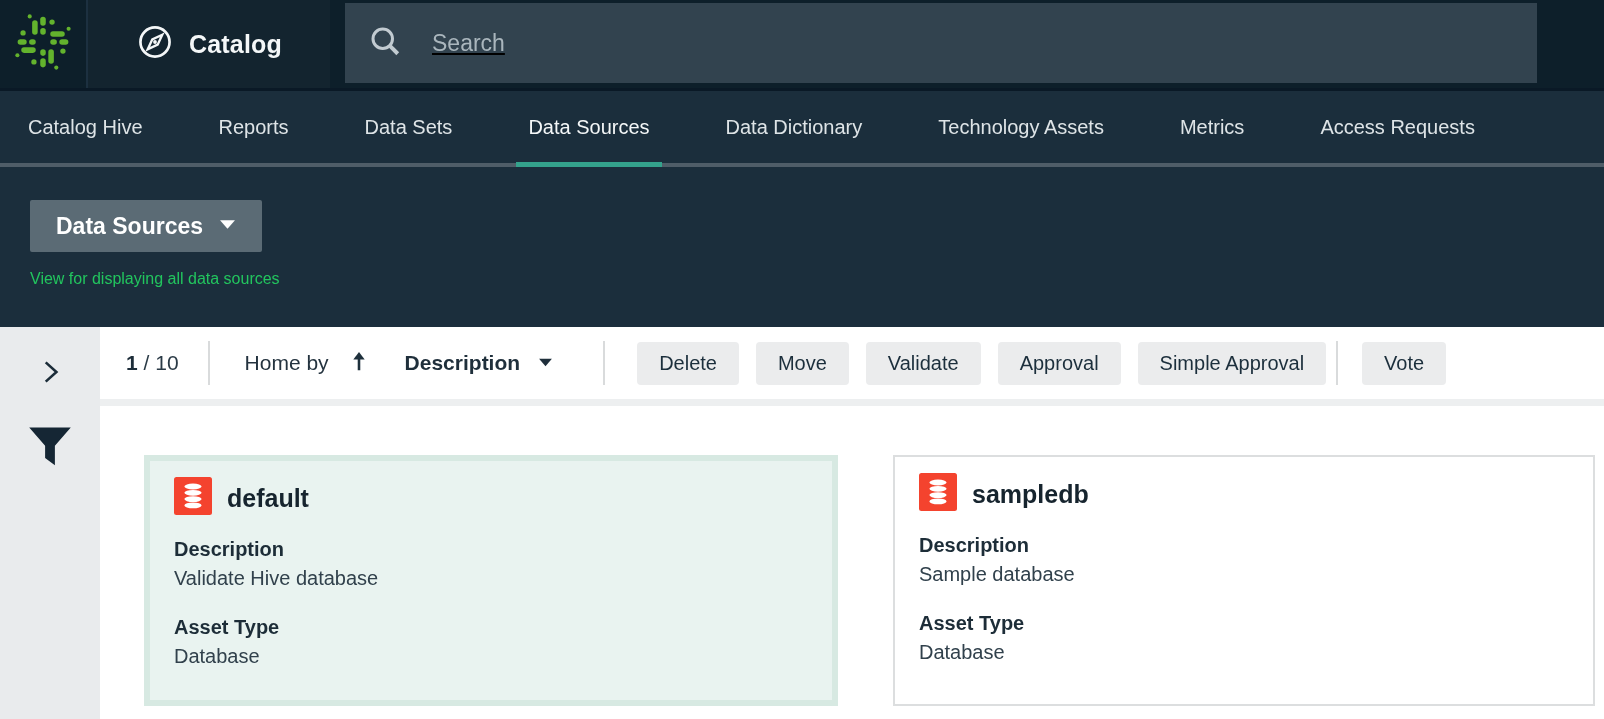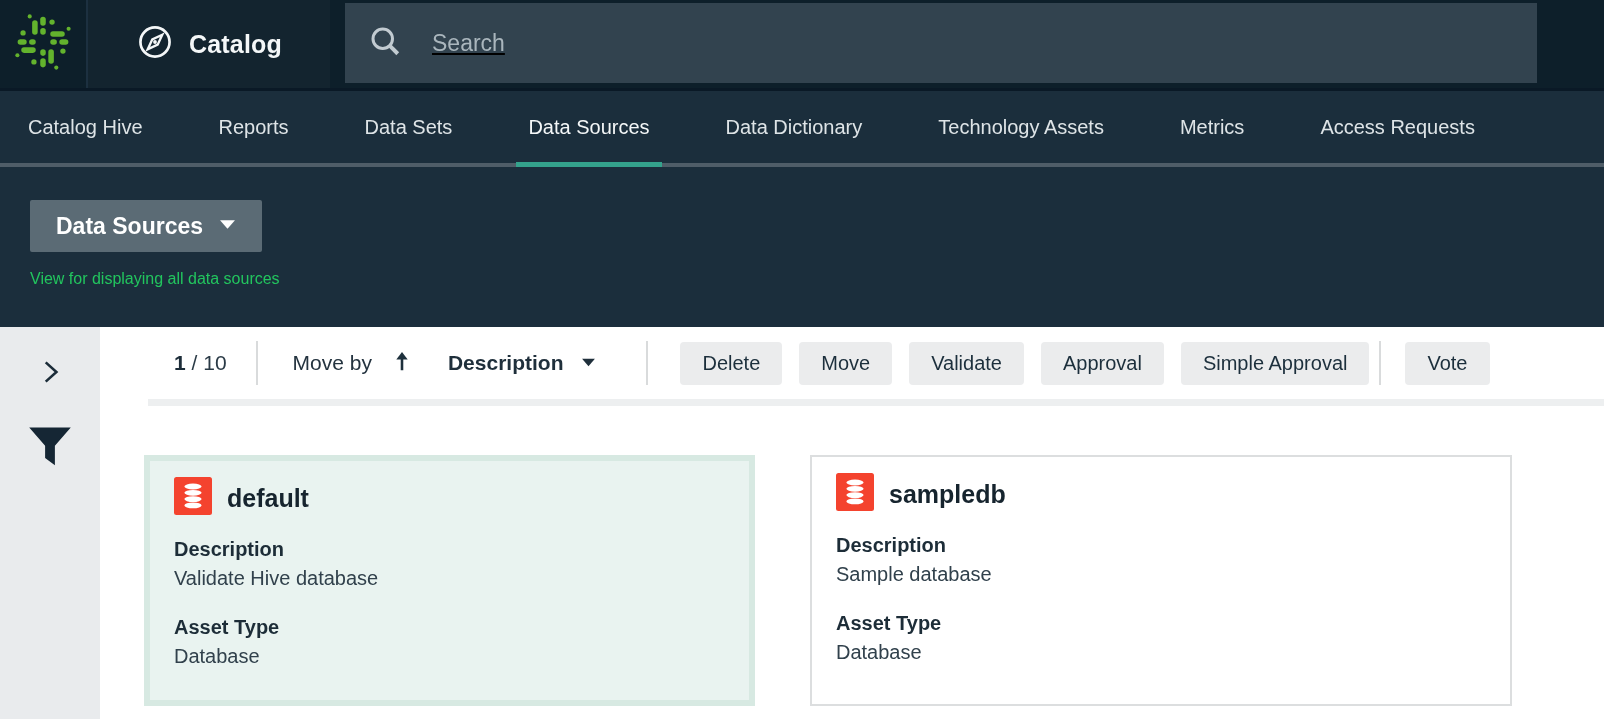--- a/index.html
+++ b/index.html
@@ -40,41 +40,41 @@
   
   .content { display:flex; height:392px; }
   .rail { width:100px; background:#e9ebed; display:flex; flex-direction:column; align-items:center;
           padding-top:24px; flex-shrink:0; }
   .rail-btn { background:none; border:none; cursor:pointer; padding:6px; }
   .rail-btn + .rail-btn { margin-top:24px; }
   .main { flex:1; background:#ffffff; overflow:hidden; }
 
   
   .toolbar { height:79px; display:flex; align-items:center; padding-left:26px;
-             border-bottom:7px solid #edeff0; color:#22323e; white-space:nowrap;margin-left:48px; }
+             border-bottom:7px solid #edeff0; color:#22323e; white-space:nowrap; }
   .pagination { font-size:21px; color:#2a3a46; }
   .pagination .cur { font-weight:bold; color:#1d2d39; }
   .vdiv { width:2px; height:44px; background:#d9dbdc; }
   .vdiv.d1 { margin-left:29px; }
   .sort-label { margin-left:35px; font-size:21px; color:#24333f; }
   .sort-dir-btn { margin-left:19px; background:none; border:none; cursor:pointer; display:flex; align-items:center; }
   .sort-field { margin-left:35px; display:inline-flex; align-items:center; gap:18px;
                 background:none; border:none; cursor:pointer; }
   .sort-field-label { font-size:21px; font-weight:bold; color:#1f2f3b; }
   .vdiv.d2 { margin-left:50px; }
   .action-btn { margin-left:17px; height:43px; padding:0 22px; background:#ebeced; border:none;
                 border-radius:4px; font-size:20px; color:#1c2f3c; cursor:pointer;
                 font-family:"Liberation Sans", sans-serif; }
   .action-btn.first { margin-left:32px; }
   .vdiv.d3 { margin-left:10px; }
   .action-btn.vote { margin-left:24px; }
 
   
   .cards { display:flex; gap:55px; padding:49px 0 0 44px; }
-  .card { width:611px; height:251px; padding:16px 24px; }
+  .card { width:694px; height:251px; padding:16px 24px; }
   .card.selected { background:#e9f3f0; border:6px solid #d7e9e2; }
   .card.plain { width:702px; background:#ffffff; border:2px solid #dcdedf; }
   .card-header { display:flex; align-items:center; gap:15px; margin-bottom:18px; }
   .card-title { font-size:25px; font-weight:bold; color:#16242e; }
   .field-label { font-size:20px; font-weight:bold; color:#1d2d38; line-height:24px; margin-bottom:5px; }
   .field-value { font-size:20px; color:#31414c; line-height:24px; margin-bottom:25px; }
 </style>
 </head>
 <body>
 
@@ -175,21 +175,21 @@
     </button>
   </div>
 
   <div class="main">
 
     <div class="toolbar">
       <div class="pagination">
         <span class="cur">1</span><span> / </span><span>10</span>
       </div>
       <div class="vdiv d1"></div>
-      <span class="sort-label">Move by</span>
+      <span class="sort-label">Home by</span>
       <button class="sort-dir-btn">
         <span>
           <svg width="22" height="26" viewBox="0 0 24 26" fill="#1e303c">
             <rect x="10.6" y="9" width="2.8" height="13"></rect>
             <polygon points="12,2 5.8,10.2 18.2,10.2"></polygon>
           </svg>
         </span>
       </button>
       <button class="sort-field">
         <span class="sort-field-label">Description</span>

